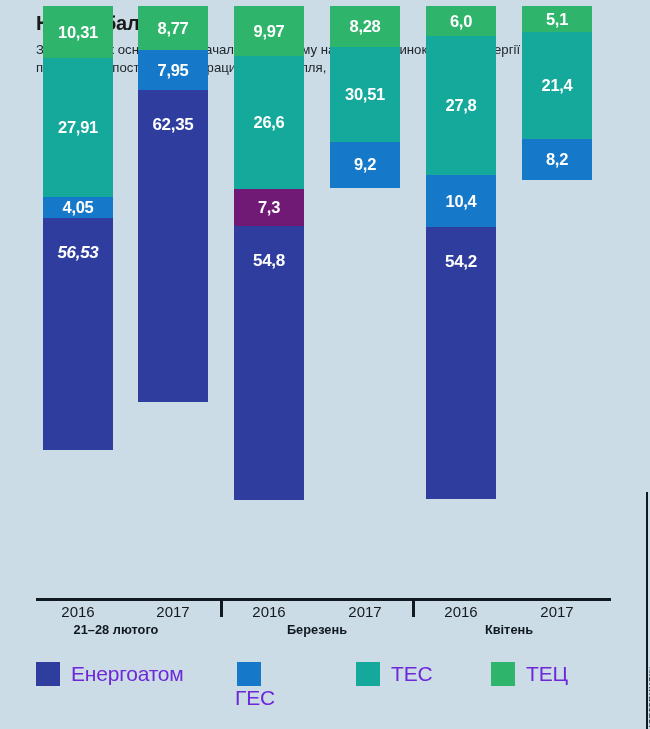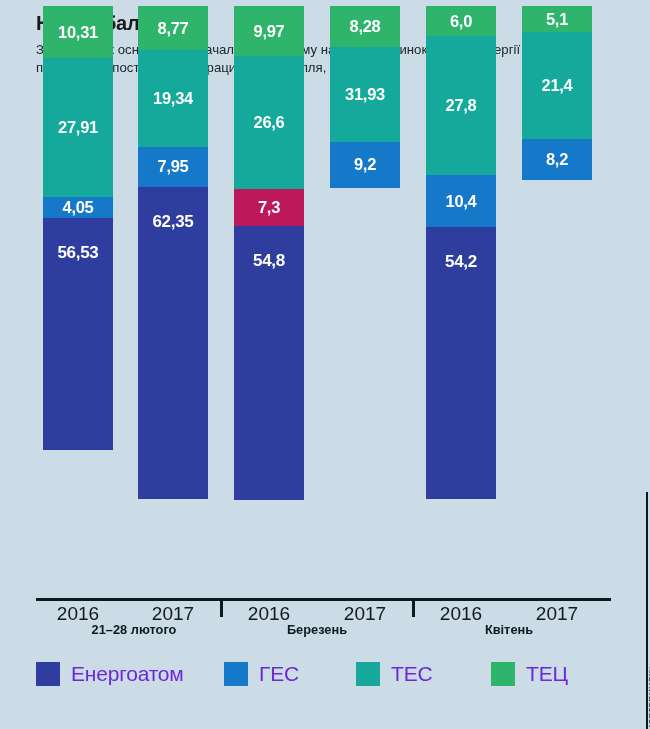--- a/index.html
+++ b/index.html
@@ -97,21 +97,21 @@
     top: 598px;
     width: 3px;
     height: 19px;
     background: #101820;
   }
   .year-label {
     position: absolute;
     top: 603px;
     width: 70px;
     text-align: center;
-    font-size: 19px;
+    font-size: 15px;
     color: #14191d;
   }
   .group-label {
     position: absolute;
     top: 622px;
     text-align: center;
     font-size: 12.8px;
     font-weight: bold;
     color: #101820;
     white-space: nowrap;
@@ -179,58 +179,55 @@
       <div class="bar" style="left: 43px; width: 70px; height: 501px;">
         <div class="seg" style="height: 51.6531px; background: rgb(47, 180, 107);">
           <span class="seg-label">10,31</span>
         </div>
         <div class="seg" style="height: 139.829px; background: rgb(20, 169, 154);">
           <span class="seg-label">27,91</span>
         </div>
         <div class="seg" style="height: 20.2905px; background: rgb(21, 120, 200);">
           <span class="seg-label">4,05</span>
         </div>
-        <div class="seg s-base" style="height: 232px; background: rgb(47, 62, 158);">
+        <div class="seg s-base" style="height: 232px; background: rgb(47, 62, 158); font-style: italic;">
           <span class="seg-label">56,53</span>
         </div>
       </div>
       <div class="bar" style="left: 138px; width: 70px; height: 501px;">
         <div class="seg" style="height: 43.9377px; background: rgb(47, 180, 107);">
           <span class="seg-label">8,77</span>
         </div>
-        <div class="seg" style="height: 96.8934px; background: rgb(20, 169, 154);">
-          <span class="seg-label">19,34</span>
-        </div>
         <div class="seg" style="height: 39.8295px; background: rgb(21, 120, 200);">
           <span class="seg-label">7,95</span>
         </div>
         <div class="seg s-base" style="height: 312.373px; background: rgb(47, 62, 158);">
           <span class="seg-label">62,35</span>
         </div>
       </div>
       <div class="bar" style="left: 234px; width: 70px; height: 501px;">
         <div class="seg" style="height: 49.9497px; background: rgb(47, 180, 107); text-align: center;">
           <span class="seg-label">9,97</span>
         </div>
         <div class="seg" style="height: 133.266px; background: rgb(20, 169, 154);">
           <span class="seg-label">26,6</span>
         </div>
-        <div class="seg" style="height: 36.573px; background: #be185d;">
+        <div class="seg" style="height: 36.573px; background: #701a75;">
           <span class="seg-label">7,3</span>
         </div>
         <div class="seg s-base" style="height: 274.548px; background: rgb(47, 62, 158);">
           <span class="seg-label">54,8</span>
         </div>
       </div>
       <div class="bar" style="left: 330px; width: 70px; height: 501px;">
         <div class="seg" style="height: 41.4828px; background: rgb(47, 180, 107);">
           <span class="seg-label">8,28</span>
         </div>
         <div class="seg" style="height: 94.0878px; background: rgb(20, 169, 154);">
-          <span class="seg-label">31,93</span>
+          <span class="seg-label">30,51</span>
         </div>
         <div class="seg" style="height: 46.092px; background: rgb(21, 120, 200);">
           <span class="seg-label">9,2</span>
         </div>
       </div>
       <div class="bar" style="left: 426px; width: 70px; height: 501px;">
         <div class="seg" style="height: 30.06px; background: rgb(47, 180, 107);">
           <span class="seg-label">6,0</span>
         </div>
         <div class="seg" style="height: 139.278px; background: rgb(20, 169, 154);">
@@ -256,21 +253,21 @@
       </div>
     </div>
 
   <div id="axis-line"></div>
 
   <div id="legend">
       <div class="legend-item" style="left: 0px;">
         <span class="legend-swatch" style="background: rgb(47, 62, 158);"></span>
         <span class="legend-text">Енергоатом</span>
       </div>
-      <div class="legend-item" style="left: 188px;">
+      <div class="legend-item" style="left: 188px; flex-direction: column;">
         <span class="legend-swatch" style="background: rgb(21, 120, 200);"></span>
         <span class="legend-text">ГЕС</span>
       </div>
       <div class="legend-item" style="left: 320px;">
         <span class="legend-swatch" style="background: rgb(20, 169, 154);"></span>
         <span class="legend-text">ТЕС</span>
       </div>
       <div class="legend-item" style="left: 455px;">
         <span class="legend-swatch" style="background: rgb(47, 180, 107);"></span>
         <span class="legend-text">ТЕЦ</span>
@@ -279,18 +276,18 @@
 
   <div id="source-rule"></div>
   <div id="source-credit">За даними ДП «Енергоринок»</div>
 
 <div class="year-label" style="left: 43px;">2016</div>
     <div class="year-label" style="left: 138px;">2017</div>
     <div class="year-label" style="left: 234px;">2016</div>
     <div class="year-label" style="left: 330px;">2017</div>
     <div class="year-label" style="left: 426px;">2016</div>
     <div class="year-label" style="left: 522px;">2017</div>
-    <div class="group-label" style="left: 34px; width: 200px;">21–28 лютого</div>
+    <div class="group-label" style="left: 16px; width: 200px;">21–28 лютого</div>
     <div class="group-label" style="left: 217px; width: 200px;">Березень</div>
     <div class="group-tick" style="left: 220px;"></div>
     <div class="group-label" style="left: 409px; width: 200px;">Квітень</div>
     <div class="group-tick" style="left: 412px;"></div>
   </div>
 
 </body></html>

